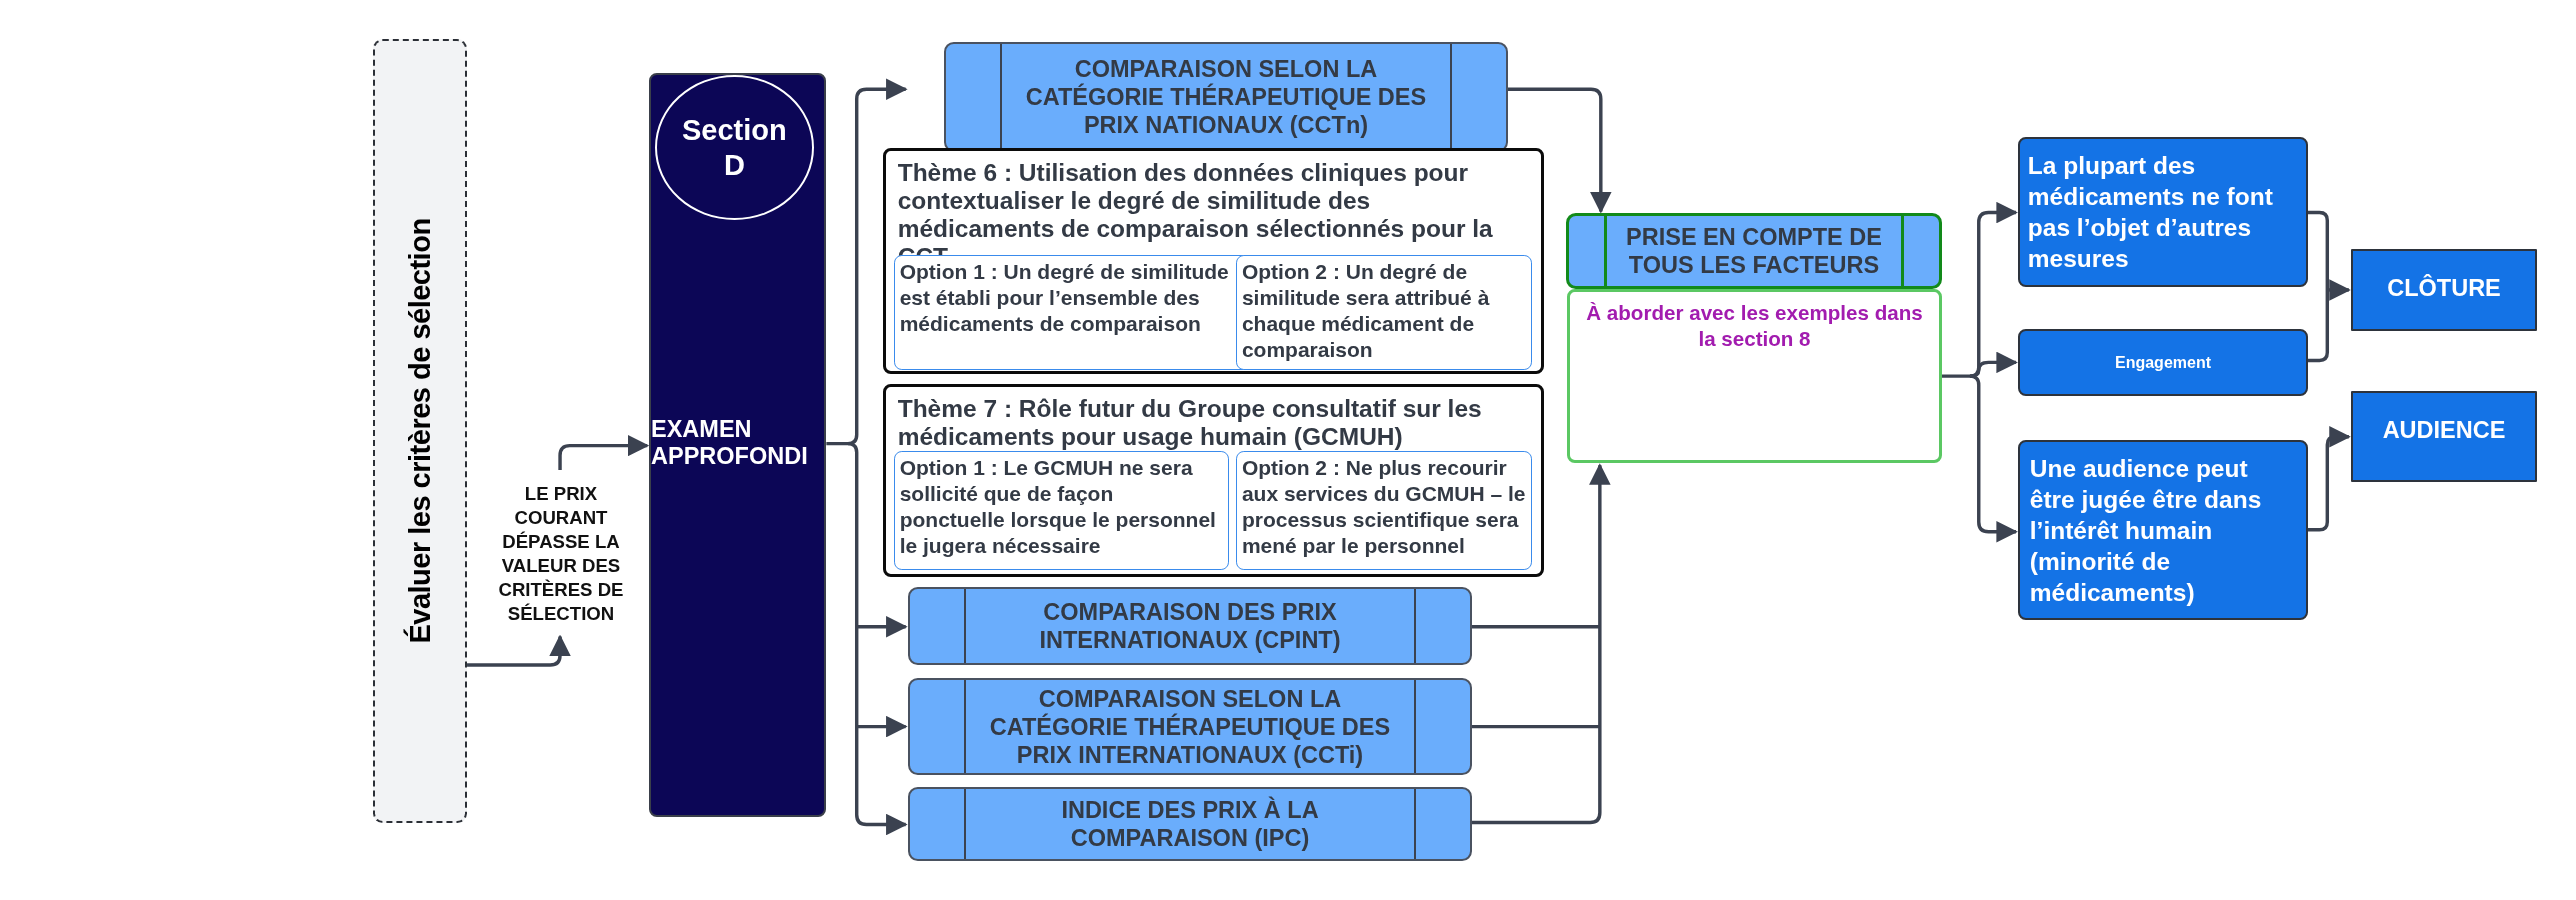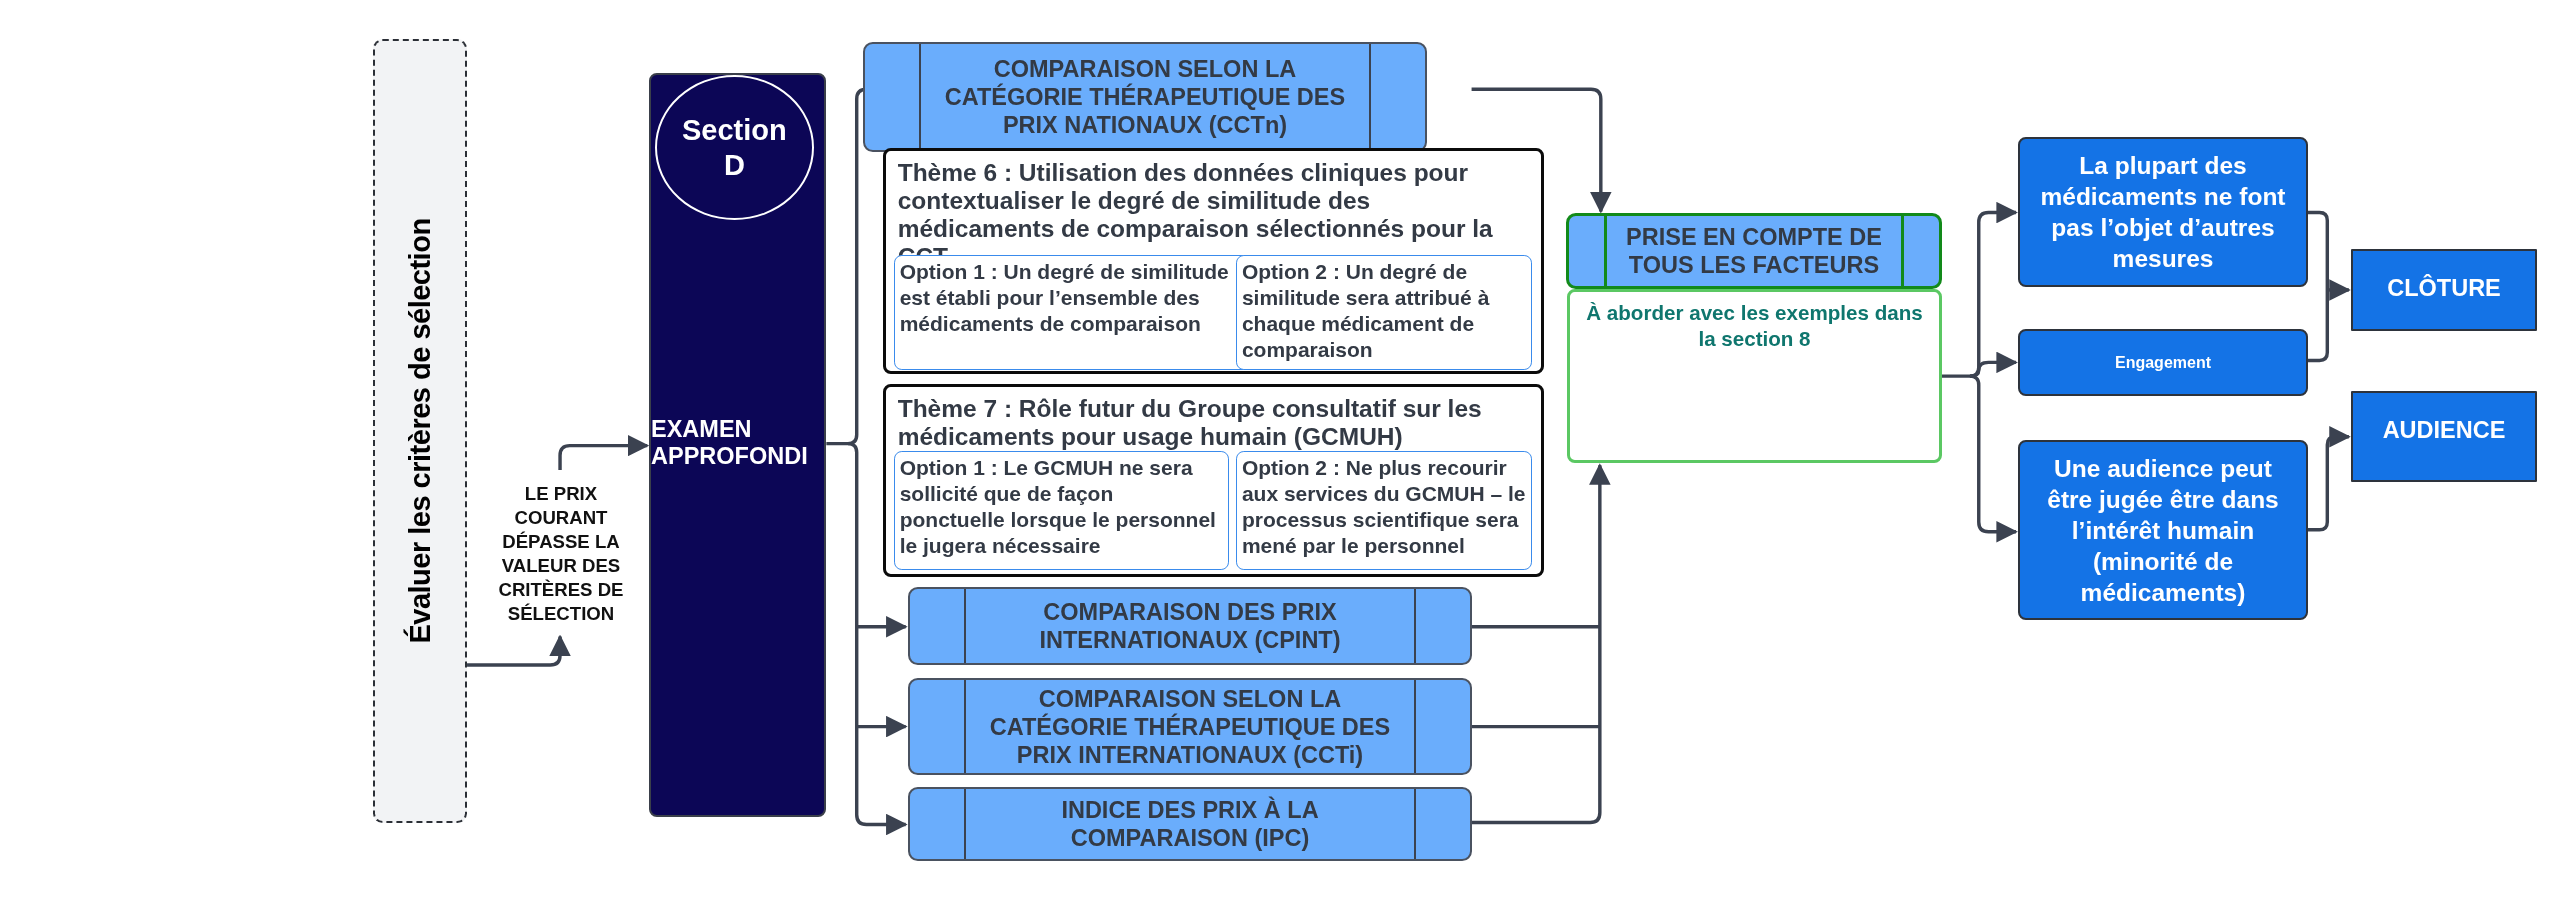--- a/index.html
+++ b/index.html
@@ -65,24 +65,24 @@
   .green-head .bar-l, .green-head .bar-r { position:absolute; top:0; bottom:0; border-left:3.9px solid #128a1a; }
   .green-head .bar-l { left:35px; }
   .green-head .bar-r { right:35px; }
   .green-head .txt { text-align:center; color:#333a45; font-weight:bold; font-size:23.5px; line-height:28px; }
   .green-body {
     left:1567px; top:289px; width:375px; height:174px;
     background:#fff; border:3.4px solid #5bc863; border-radius:7.8px;
     text-align:center; padding-top:7.8px;
     font-weight:bold; font-size:20.6px; line-height:26px; color:#333a45;
   }
-  .green-body .note { color:#0f766e; }
+  .green-body .note { color:#a21caf; }
   .outcome {
     background:#1473e6; border:2.4px solid #2d333c; border-radius:7.8px;
-    color:#fff; font-weight:bold; text-align:center;
+    color:#fff; font-weight:bold; text-align:left;
     display:flex; align-items:center; justify-content:center;
     font-size:24.5px; line-height:31px;
   }
   .final {
     background:#1473e6; border:2.4px solid #2d333c; border-radius:1px;
     color:#fff; font-weight:bold; text-align:center; font-size:23.5px;
   }
   .final .txt { position:absolute; left:0; right:0; top:23.5px; }
 </style>
 </head>
@@ -142,21 +142,21 @@
       <div>Section</div>
       <div>D</div>
     </div>
   </div>
   <div class="navy-label">
     <div>EXAMEN</div>
     <div>APPROFONDI</div>
   </div>
 </div>
 
-<div class="abs factor" style="left:863px; top:42px; width:564px; height:110px;">
+<div class="abs factor" style="left:944px; top:42px; width:564px; height:110px;">
   <span class="bar-l"></span>
   <span class="bar-r"></span>
   <div class="txt">COMPARAISON SELON LA CATÉGORIE THÉRAPEUTIQUE DES PRIX NATIONAUX (CCTn)</div>
 </div>
 
 <div class="abs theme" style="left:883px; top:148px; width:661px; height:226px;">
   <div class="title">Thème 6 : Utilisation des données cliniques pour contextualiser le degré de similitude des médicaments de comparaison sélectionnés pour la CCT</div>
   <div class="abs option" style="left:7.8px; top:104px; width:372px; height:115px;">Option 1 : Un degré de similitude est établi pour l’ensemble des médicaments de comparaison</div>
   <div class="abs option" style="left:350px; top:104px; width:296px; height:115px;">Option 2 : Un degré de similitude sera attribué à chaque médicament de comparaison</div>
 </div>

